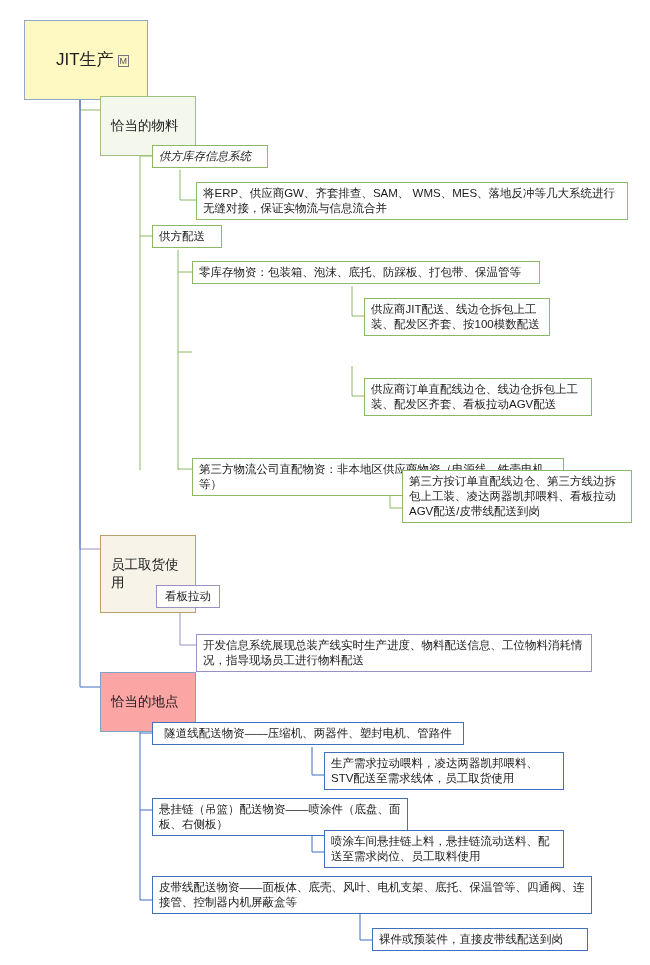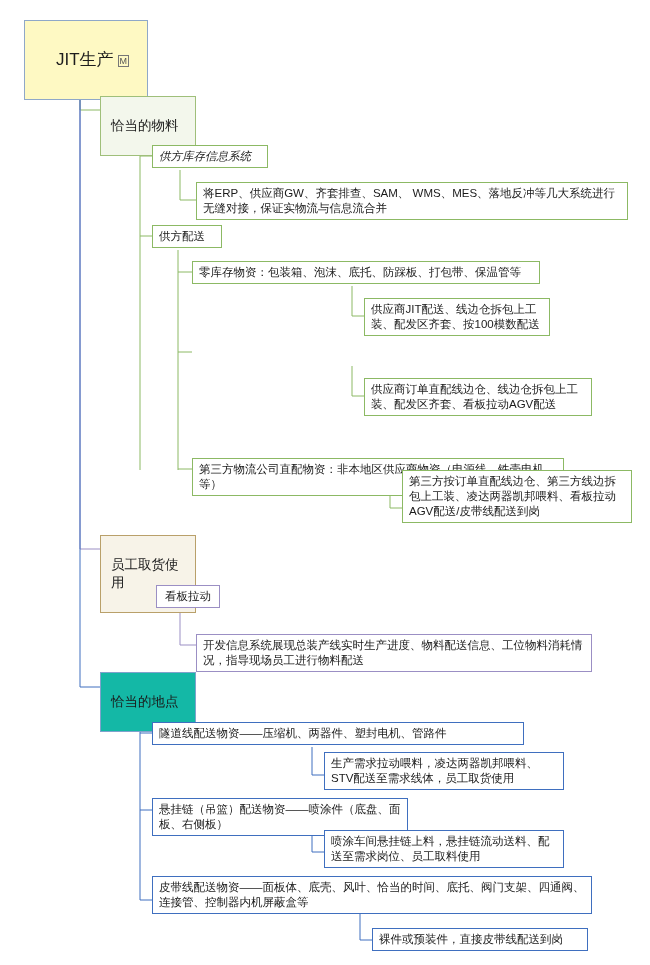--- a/index.html
+++ b/index.html
@@ -4,21 +4,21 @@
 <style>
   html,body{margin:0;padding:0;background:#ffffff;}
   body{width:650px;height:965px;position:relative;font-family:"Liberation Sans","DejaVu Sans",sans-serif;}
   #canvas{position:relative;width:650px;height:965px;overflow:hidden;}
   .node{position:absolute;box-sizing:border-box;border:1px solid #999;background:#fff;
         font-size:11.5px;line-height:15px;color:#222;padding:3px 6px;white-space:pre-wrap;}
   .root{font-size:17px;line-height:22px;padding:6px 12px;border:1px solid #8fa8c8;background:#fef9c3;color:#1d1d1d;}
   .l1{font-size:13.5px;line-height:18px;padding:20px 10px;}
   .l1.green{border:1px solid #9fbf7a;background:#f3f7ec;}
   .l1.brown{border:1px solid #b9a06a;background:#f7f3e8;}
-  .l1.blue{border:1px solid #7fa2cc;background:#14b8a6;}
+  .l1.blue{border:1px solid #7fa2cc;background:#fca5a5;}
   .green{border-color:#8cb964;background:#ffffff;color:#1a1a1a;}
   .purple{border-color:#9b8fc4;background:#ffffff;color:#1a1a1a;}
   .blue{border-color:#3f6fbf;background:#ffffff;color:#1a1a1a;}
   .mark{display:inline-block;border:1px solid #777;font-size:9px;line-height:10px;
         padding:0 1px;vertical-align:middle;margin-left:4px;color:#555;}
   svg.links{position:absolute;left:0;top:0;width:650px;height:965px;pointer-events:none;}
 </style>
 </head>
 <body>
 
@@ -83,20 +83,20 @@
   <div class="node green" style="left:364px;top:298px;width:186px;">供应商JIT配送、线边仓拆包上工装、配发区齐套、按100模数配送</div>
   <div class="node green" style="left:364px;top:378px;width:228px;">供应商订单直配线边仓、线边仓拆包上工装、配发区齐套、看板拉动AGV配送</div>
   <div class="node green" style="left:192px;top:458px;width:372px;">第三方物流公司直配物资：非本地区供应商物资（电源线、铁壳电机等）</div>
   <div class="node green" style="left:402px;top:470px;width:230px;">第三方按订单直配线边仓、第三方线边拆包上工装、凌达两器凯邦喂料、看板拉动AGV配送/皮带线配送到岗</div>
 
   <div class="node l1 brown" style="left:100px;top:535px;width:96px;">员工取货使用</div>
   <div class="node purple" style="left:156px;top:585px;width:64px;text-align:center;">看板拉动</div>
   <div class="node purple" style="left:196px;top:622px;width:396px;margin-top:12px;">开发信息系统展现总装产线实时生产进度、物料配送信息、工位物料消耗情况，指导现场员工进行物料配送</div>
 
   <div class="node l1 blue" style="left:100px;top:672px;width:96px;">恰当的地点</div>
-  <div class="node blue" style="left:152px;top:722px;width:372px;">隧道线配送物资——压缩机、两器件、塑封电机、管路件</div>
+  <div class="node blue" style="left:152px;top:722px;width:312px;text-align:center;">隧道线配送物资——压缩机、两器件、塑封电机、管路件</div>
   <div class="node blue" style="left:324px;top:752px;width:240px;">生产需求拉动喂料，凌达两器凯邦喂料、STV配送至需求线体，员工取货使用</div>
   <div class="node blue" style="left:152px;top:798px;width:256px;">悬挂链（吊篮）配送物资——喷涂件（底盘、面板、右侧板）</div>
   <div class="node blue" style="left:324px;top:830px;width:240px;">喷涂车间悬挂链上料，悬挂链流动送料、配送至需求岗位、员工取料使用</div>
-  <div class="node blue" style="left:152px;top:876px;width:440px;">皮带线配送物资——面板体、底壳、风叶、恰当的时间、底托、阀门支架、四通阀、连接管、控制器内机屏蔽盒等</div>
+  <div class="node blue" style="left:152px;top:876px;width:440px;">皮带线配送物资——面板体、底壳、风叶、电机支架、底托、保温管等、四通阀、连接管、控制器内机屏蔽盒等</div>
   <div class="node blue" style="left:372px;top:928px;width:216px;">裸件或预装件，直接皮带线配送到岗</div>
 
 </div>
 
 </body></html>

